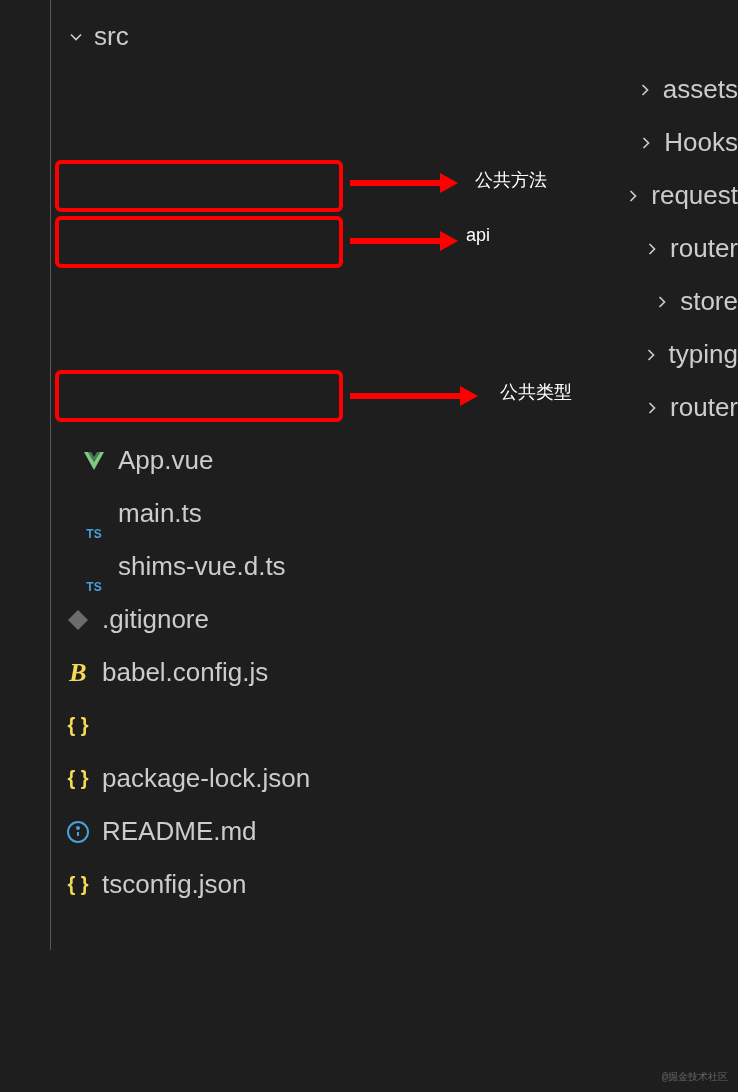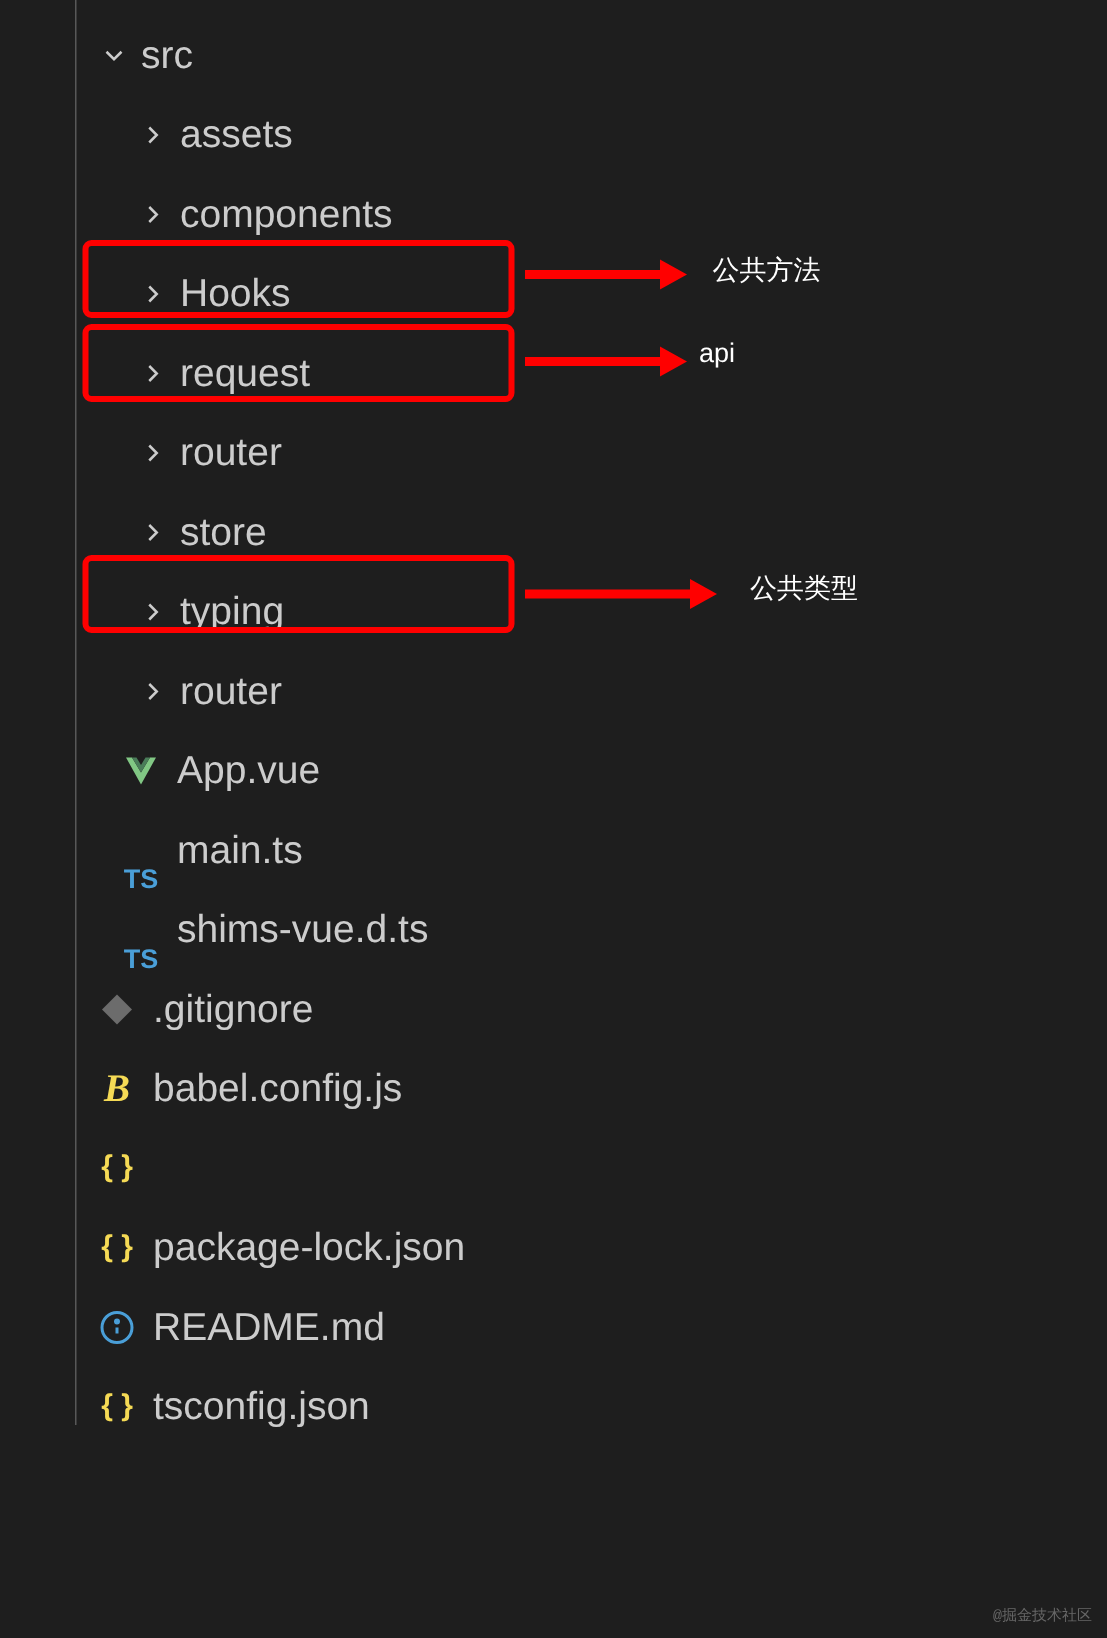--- a/index.html
+++ b/index.html
@@ -30,21 +30,21 @@
     }
     .tree-item {
       display: flex;
       align-items: center;
       height: 53px;
       font-size: 26px;
       cursor: pointer;
       position: relative;
     }
     .indent-0 { padding-left: 14px; }
-    .indent-1 { padding-left: 40px; }
+    .indent-1 { padding-left: 40px; justify-content: flex-end; }
     .indent-2 { padding-left: 30px; }
     .chevron {
       width: 24px;
       height: 24px;
       display: inline-flex;
       align-items: center;
       justify-content: center;
       margin-right: 6px;
     }
     .chevron svg {
@@ -58,21 +58,21 @@
       width: 28px;
       height: 28px;
       display: inline-flex;
       align-items: center;
       justify-content: center;
       margin-right: 10px;
       font-size: 20px;
       font-weight: bold;
     }
     .icon-vue { color: #81c784; }
-    .icon-ts { color: #4a9fd8; font-size: 18px; margin-top: 40px; }
+    .icon-ts { color: #4a9fd8; font-size: 12px; margin-top: 40px; }
     .icon-git { color: #6c6c6c; }
     .icon-babel { color: #f5da55; font-style: italic; font-family: serif; font-size: 26px; }
     .icon-json { color: #f5da55; }
     .icon-info { color: #4a9fd8; }
     .label {
       color: #cccccc;
     }
     .highlight-box {
       position: absolute;
       border: 4px solid #ff0000;
@@ -124,28 +124,20 @@
 
   <div class="tree-item indent-1">
     <span class="chevron">
       <svg viewBox="0 0 24 24">
           <polyline points="9 6 15 12 9 18"></polyline>
         </svg>
     </span>
     <span class="label">assets</span>
   </div>
 
-  <div class="tree-item indent-1">
-    <span class="chevron">
-      <svg viewBox="0 0 24 24">
-          <polyline points="9 6 15 12 9 18"></polyline>
-        </svg>
-    </span>
-    <span class="label">components</span>
-  </div>
 
   <div class="tree-item indent-1">
     <span class="chevron">
       <svg viewBox="0 0 24 24">
           <polyline points="9 6 15 12 9 18"></polyline>
         </svg>
     </span>
     <span class="label">Hooks</span>
   </div>
 

